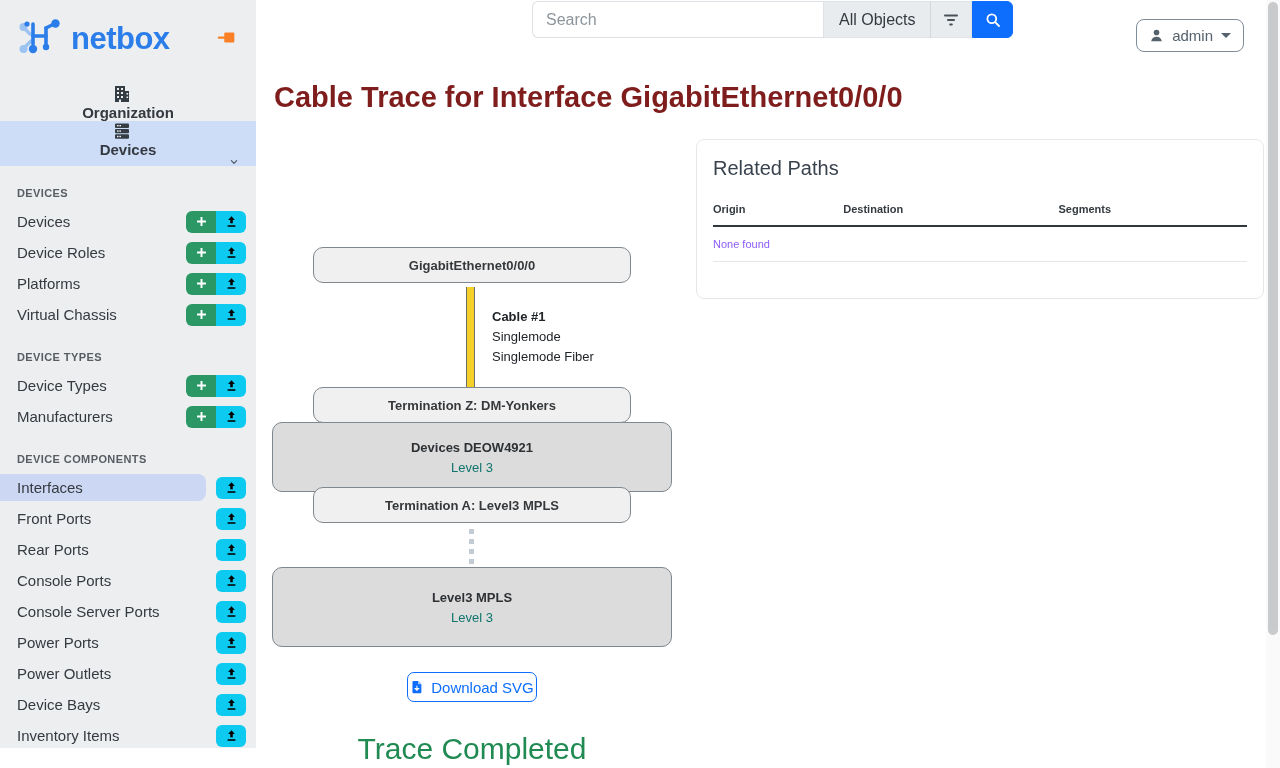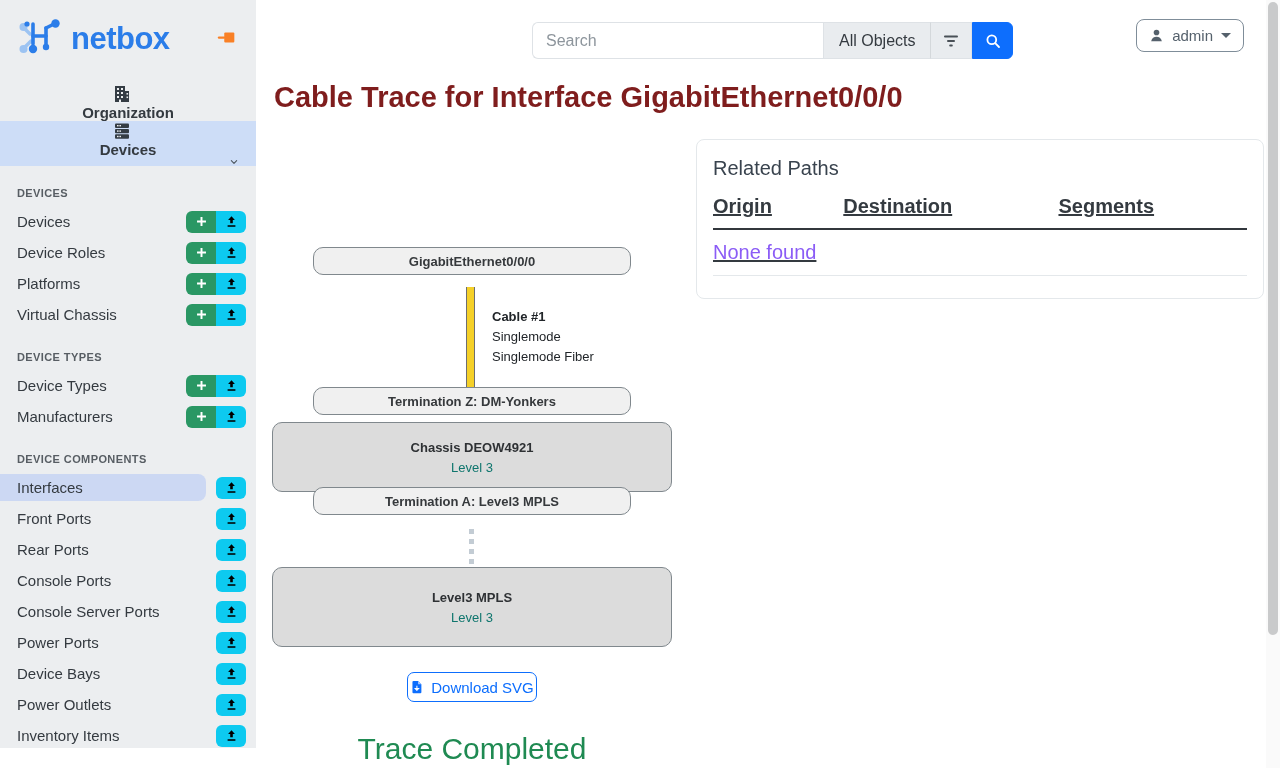--- a/index.html
+++ b/index.html
@@ -32,21 +32,21 @@
     align-items:center; justify-content:center; padding:0; }
   .mini-btn.add { background:#2a9764; border-radius:6px 0 0 6px; }
   .mini-btn.import { background:#0dcaf0; border-radius:0 6px 6px 0; }
   .mini-btn.import.solo { border-radius:6px; }
   .mini-btn.add svg { width:13px; height:13px; }
   .mini-btn.import svg { width:13px; height:13px; }
 
   
   .main { position:absolute; left:256px; top:0; width:1024px; height:768px; background:#fff; }
 
-  .search-group { position:absolute; left:276px; top:22px; display:flex; height:37px; }
+  .search-group { position:absolute; left:276px; top:1px; display:flex; height:37px; }
   .search-input { width:291px; height:37px; border:1px solid #dee2e6; border-right:none;
     border-radius:6px 0 0 6px; padding:0 13px; font-size:16px; color:#343a40; outline:none;
     font-family:"Liberation Sans", sans-serif; }
   .search-input::placeholder { color:#8d959c; }
   .search-scope { height:37px; background:#e9ecef; border:1px solid #dee2e6; border-right:none;
     display:flex; align-items:center; padding:0 15px; font-size:16px; color:#343a40; cursor:pointer; }
   .filter-btn { width:42px; height:37px; background:#e9ecef; border:1px solid #dee2e6;
     border-left:1px solid #d4d8db; display:flex; align-items:center; justify-content:center; cursor:pointer; }
   .search-btn { width:41px; height:37px; background:#0d6efd; border:1px solid #0d6efd;
     border-radius:0 6px 6px 0; display:flex; align-items:center; justify-content:center; cursor:pointer; }
@@ -60,21 +60,21 @@
   .page-title { position:absolute; left:18px; top:81px; font-size:29px; font-weight:700;
     color:#7f1d1d; }
 
   
   .trace-col { position:absolute; left:16px; top:160px; width:400px; height:608px; }
   .t-box { position:absolute; border:1px solid #80888d; border-radius:10px; text-align:center;
     font-size:13px; }
   .device-box { left:0; top:0; width:400px; height:94px; background:#4caf50; z-index:2; padding-top:18px; }
   .device-box .t-name { font-weight:700; color:#20321f; line-height:20px; }
   .device-box .t-sub { color:#fff; line-height:20px; }
-  .mid-box { left:41px; top:0; width:318px; height:28px; background:#f0f0f0; z-index:3;
+  .mid-box { left:41px; top:0; width:318px; height:36px; background:#f0f0f0; z-index:3;
     display:flex; align-items:center; justify-content:center; font-weight:700; color:#36393c; }
   .iface-box { top:87px; }
   .termz-box { top:227px; }
   .terma-box { top:327px; }
   .wide-box { left:0; width:400px; background:#dcdcdc; z-index:1; }
   .circuit-box { top:262px; height:70px; padding-top:15px; }
   .endpoint-box { top:407px; height:80px; padding-top:20px; }
   .wide-box .t-name { font-weight:700; color:#2e3134; line-height:20px; }
   .wide-box .t-sub { color:#0f766e; line-height:20px; }
 
@@ -90,21 +90,21 @@
     background:#fff; border:1px solid #0d6efd; border-radius:7px; color:#0d6efd; font-size:15px;
     display:flex; align-items:center; justify-content:center; gap:7px; cursor:pointer;
     font-family:"Liberation Sans", sans-serif; }
   .trace-result { position:absolute; left:0; top:572px; width:400px; text-align:center;
     font-size:30px; color:#1f8a52; }
 
   
   .related-card { position:absolute; left:440px; top:139px; width:568px; height:160px;
     background:#fff; border:1px solid #e4e8eb; border-radius:8px; padding:17px 16px; }
   .related-title { font-size:20px; font-weight:400; color:#39434e; }
-  .related-table { width:100%; border-collapse:collapse; margin-top:9px; font-size:20px;text-decoration:underline; }
+  .related-table { width:100%; border-collapse:collapse; margin-top:17px; font-size:11px; }
   .related-table th { text-align:left; font-weight:700; color:#343a40; padding:6px 0 10px 0;
     border-bottom:2px solid #32373c; }
   .related-table td { padding:11px 0; color:#8b5cf6; border-bottom:1px solid #e4e8eb; }
 
   
   .scrollbar-track { position:absolute; right:0; top:0; width:14px; height:768px; background:#fafafa; }
   .scrollbar-thumb { position:absolute; left:2px; top:2px; width:10px; height:633px;
     background:#c9cacb; border-radius:6px; cursor:pointer; }
 </style>
 </head>
@@ -379,31 +379,31 @@
     <span class="item-label-wrap">Power Ports</span>
     <span class="btn-group">
       <button class="mini-btn import solo">
           <svg>
             <use href="#i-upload"></use>
           </svg>
         </button>
     </span>
   </div>
   <div class="side-item">
+    <span class="item-label-wrap">Power Outlets</span>
+    <span class="btn-group">
+      <button class="mini-btn import solo">
+          <svg>
+            <use href="#i-upload"></use>
+          </svg>
+        </button>
+    </span>
+  </div>
+  <div class="side-item">
     <span class="item-label-wrap">Device Bays</span>
-    <span class="btn-group">
-      <button class="mini-btn import solo">
-          <svg>
-            <use href="#i-upload"></use>
-          </svg>
-        </button>
-    </span>
-  </div>
-  <div class="side-item">
-    <span class="item-label-wrap">Power Outlets</span>
     <span class="btn-group">
       <button class="mini-btn import solo">
           <svg>
             <use href="#i-upload"></use>
           </svg>
         </button>
     </span>
   </div>
   <div class="side-item">
     <span class="item-label-wrap">Inventory Items</span>
@@ -459,21 +459,21 @@
 
     <div class="t-box mid-box iface-box">
       <span>GigabitEthernet0/0/0</span>
     </div>
 
     <div class="t-box mid-box termz-box">
       <span>Termination Z: DM-Yonkers</span>
     </div>
 
     <div class="t-box wide-box circuit-box">
-      <div class="t-name">Chassis DEOW4921</div>
+      <div class="t-name">Devices DEOW4921</div>
       <div class="t-sub">Level 3</div>
     </div>
 
     <div class="t-box mid-box terma-box">
       <span>Termination A: Level3 MPLS</span>
     </div>
 
     <div class="t-box wide-box endpoint-box">
       <div class="t-name">Level3 MPLS</div>
       <div class="t-sub">Level 3</div>

